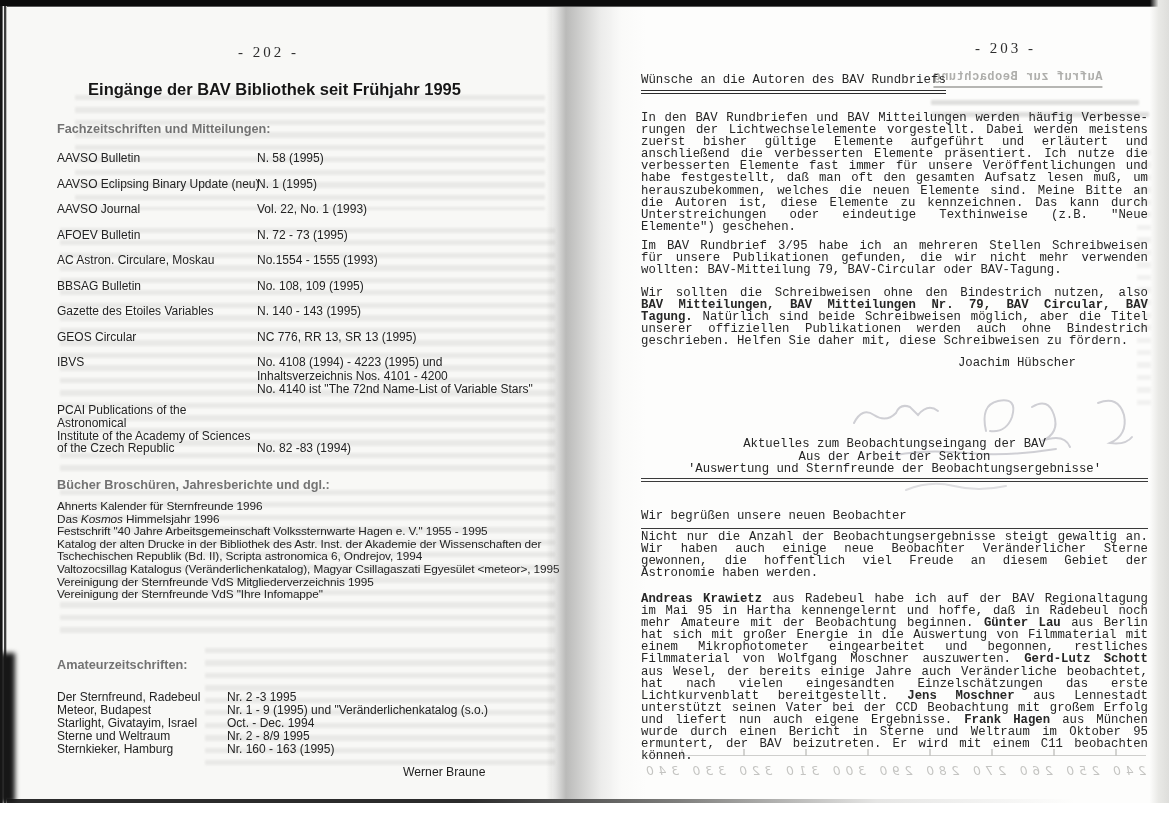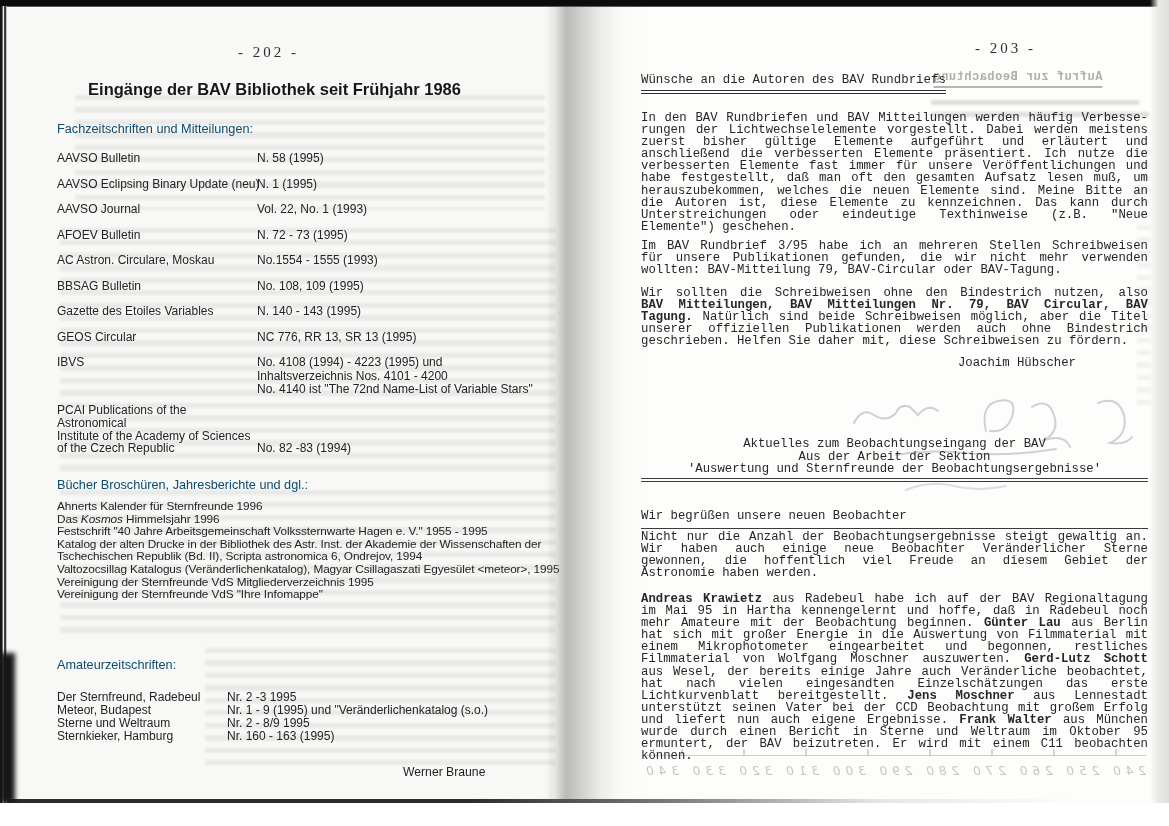--- a/index.html
+++ b/index.html
@@ -35,21 +35,21 @@
          background:repeating-linear-gradient(90deg,#c2c2bf 0 2px,transparent 2px 62px);}
   .axisnum{position:absolute;transform:scaleX(-1);font-family:"DejaVu Sans",sans-serif;font-style:italic;
          font-size:12px;color:#b7b7b4;letter-spacing:5px;filter:blur(.6px);opacity:.8;white-space:nowrap;}
 
   
   .pageL{position:absolute;top:0;left:55px;width:505px;height:826px;}
   .pageL .pagenum{position:absolute;top:44px;width:100%;padding-right:78px;box-sizing:border-box;
          text-align:center;font-family:"Liberation Serif",serif;font-size:15px;letter-spacing:3px;color:#2d2d2d;}
   .pageL .title{position:absolute;top:80px;width:100%;padding-right:66px;box-sizing:border-box;
          text-align:center;font-weight:700;font-size:16.5px;color:#161616;}
-  .heading{position:absolute;font-weight:400;font-size:12.7px;color:#0c4a6e;}
+  .heading{position:absolute;font-weight:700;font-size:12.7px;color:#737373;}
   .jlist{position:absolute;width:100%;font-size:12px;line-height:13.5px;}
   .jrow{display:flex;margin-bottom:12px;}
   .jrow .n{width:200px;flex:none;white-space:nowrap;}
   .jrow .v{white-space:pre-line;}
   .pcai{position:absolute;display:flex;width:100%;font-size:12px;line-height:12.8px;}
   .pcai .n{width:200px;flex:none;white-space:pre-line;}
   .pcai .v{align-self:flex-end;}
   .blist{position:absolute;width:100%;font-size:11.8px;line-height:12.6px;letter-spacing:-0.1px;}
   .alist{position:absolute;width:100%;font-size:12px;line-height:13.1px;}
   .alist .jrow{margin-bottom:0;}
@@ -84,21 +84,21 @@
   <div class="page-tint-right"></div>
 
   <div class="pageL">
 
     <div class="bleed" style="left:20px;top:95px;width:470px;height:115px;"></div>
     <div class="bleed" style="left:5px;top:228px;width:495px;height:248px;"></div>
     <div class="bleed" style="left:5px;top:490px;width:495px;height:148px;"></div>
     <div class="bleed" style="left:150px;top:648px;width:350px;height:118px;"></div>
 
     <div class="pagenum">- 202 -</div>
-    <div class="title">Eingänge der BAV Bibliothek seit Frühjahr 1986</div>
+    <div class="title">Eingänge der BAV Bibliothek seit Frühjahr 1995</div>
 
     <div class="heading" style="top:122px;left:2px;">Fachzeitschriften und Mitteilungen:</div>
 
     <div class="jlist" style="top:152px;left:2px;">
 
         <div class="jrow">
           <div class="n">AAVSO Bulletin</div>
           <div class="v">N. 58 (1995)</div>
         </div>
 
@@ -181,20 +181,24 @@
           <div class="n">Der Sternfreund, Radebeul</div>
           <div class="v">Nr. 2 -3 1995</div>
         </div>
 
         <div class="jrow">
           <div class="n">Meteor, Budapest</div>
           <div class="v">Nr. 1 - 9 (1995) und  "Veränderlichenkatalog (s.o.)</div>
         </div>
 
 
+        <div class="jrow">
+          <div class="n">Starlight, Givatayim, Israel</div>
+          <div class="v">Oct. - Dec. 1994</div>
+        </div>
 
         <div class="jrow">
           <div class="n">Sterne und Weltraum</div>
           <div class="v">Nr. 2 - 8/9 1995</div>
         </div>
 
         <div class="jrow">
           <div class="n">Sternkieker, Hamburg</div>
           <div class="v">Nr. 160 - 163 (1995)</div>
         </div>
@@ -286,21 +290,21 @@
     <div class="tline"><span class="b">Andreas Krawietz</span><span> aus Radebeul habe ich auf der BAV Regionaltagung</span></div>
         <div class="tline">im Mai 95 in Hartha kennengelernt und hoffe, daß in Radebeul noch</div>
         <div class="tline"><span>mehr Amateure mit der Beobachtung beginnen. </span><span class="b">Günter Lau</span><span> aus Berlin</span></div>
         <div class="tline">hat sich mit großer Energie in die Auswertung von Filmmaterial mit</div>
         <div class="tline">einem Mikrophotometer eingearbeitet und begonnen, restliches</div>
         <div class="tline"><span>Filmmaterial von Wolfgang Moschner auszuwerten. </span><span class="b">Gerd-Lutz Schott</span></div>
         <div class="tline">aus Wesel, der bereits einige Jahre auch Veränderliche beobachtet,</div>
         <div class="tline">hat nach vielen eingesandten Einzelschätzungen das erste</div>
         <div class="tline"><span>Lichtkurvenblatt bereitgestellt. </span><span class="b">Jens Moschner</span><span> aus Lennestadt</span></div>
         <div class="tline">unterstützt seinen Vater bei der CCD Beobachtung mit großem Erfolg</div>
-        <div class="tline"><span>und liefert nun auch eigene Ergebnisse. </span><span class="b">Frank Walter</span><span> aus München</span></div>
+        <div class="tline"><span>und liefert nun auch eigene Ergebnisse. </span><span class="b">Frank Hagen</span><span> aus München</span></div>
         <div class="tline">wurde durch einen Bericht in Sterne und Weltraum im Oktober 95</div>
         <div class="tline">ermuntert, der BAV beizutreten. Er wird mit einem C11 beobachten</div>
         <div class="tline">können.</div>
       </div>
   </div>
 
   <div class="gutter"></div>
   <div class="bar-top"></div>
   <div class="bar-bottom"></div>
   <div class="edge-left"></div>

